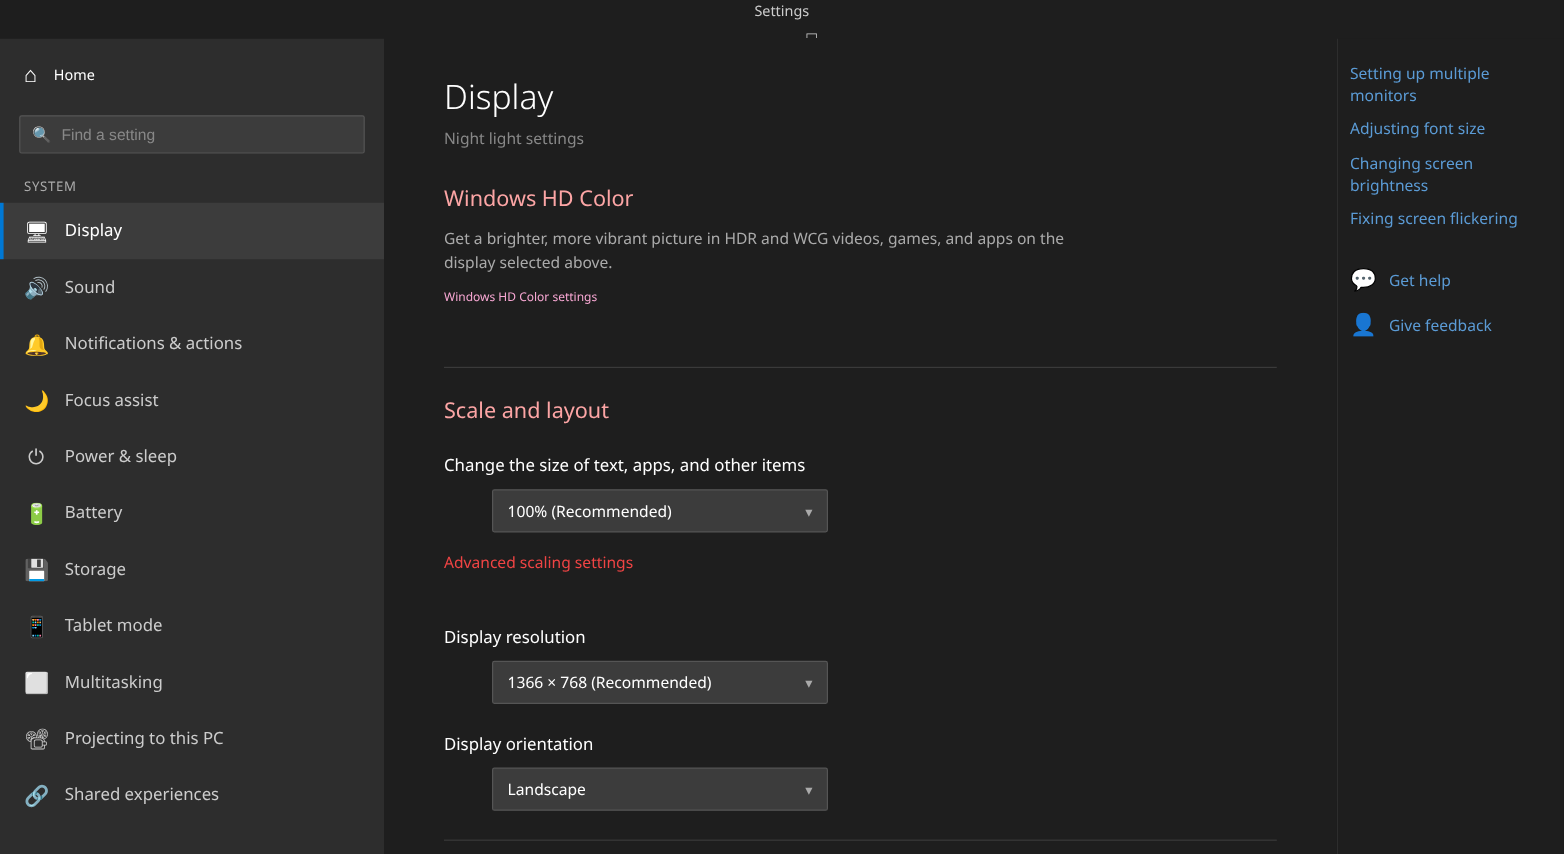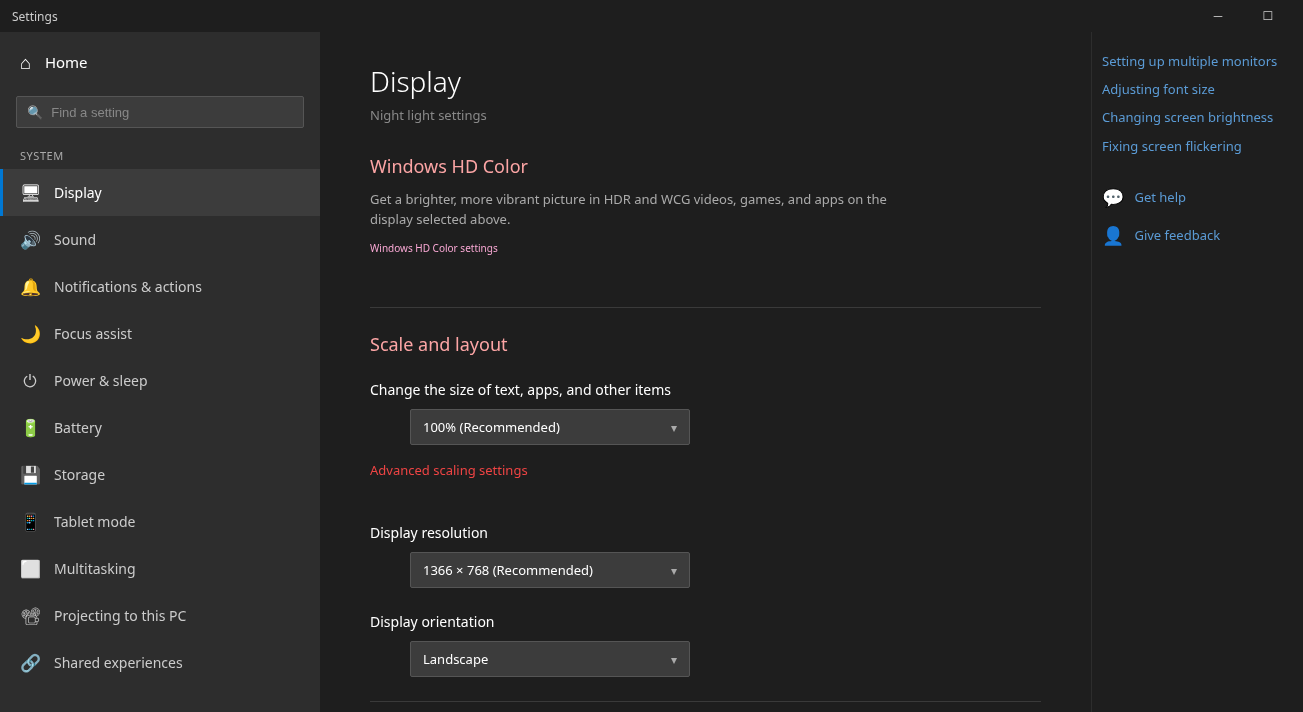--- a/index.html
+++ b/index.html
@@ -17,20 +17,21 @@
 
     
     .titlebar {
       background: #1e1e1e;
       height: 32px;
       display: flex;
       align-items: center;
       padding: 0 12px;
       justify-content: space-between;
       flex-shrink: 0;
+      flex-direction: column;
     }
     .titlebar-title {
       font-size: 12px;
       color: #cccccc;
     }
     .titlebar-controls {
       display: flex;
       gap: 4px;
     }
     .titlebar-btn {
@@ -64,21 +65,21 @@
     }
     .sidebar-home {
       display: flex;
       align-items: center;
       gap: 14px;
       padding: 18px 20px;
       cursor: pointer;
       color: #ffffff;
     }
     .sidebar-home-icon { font-size: 18px; }
-    .sidebar-home-label { font-size: 15px; }
+    .sidebar-home-label { font-size: 12px; }
 
     .search-box {
       margin: 4px 16px 8px 16px;
       display: flex;
       align-items: center;
       background: #3c3c3c;
       border: 1px solid #555;
       border-radius: 2px;
       padding: 6px 10px;
       gap: 8px;
@@ -213,21 +214,21 @@
     }
 
     .divider {
       border: none;
       border-top: 1px solid #3a3a3a;
       margin: 24px 0;
     }
 
     
     .right-panel {
-      width: 212px;
+      width: 189px;
       background: #1e1e1e;
       padding: 20px 20px 20px 10px;
       flex-shrink: 0;
       border-left: 1px solid #2d2d2d;
     }
 
     .right-panel-links {
       margin-bottom: 30px;
     }
 

